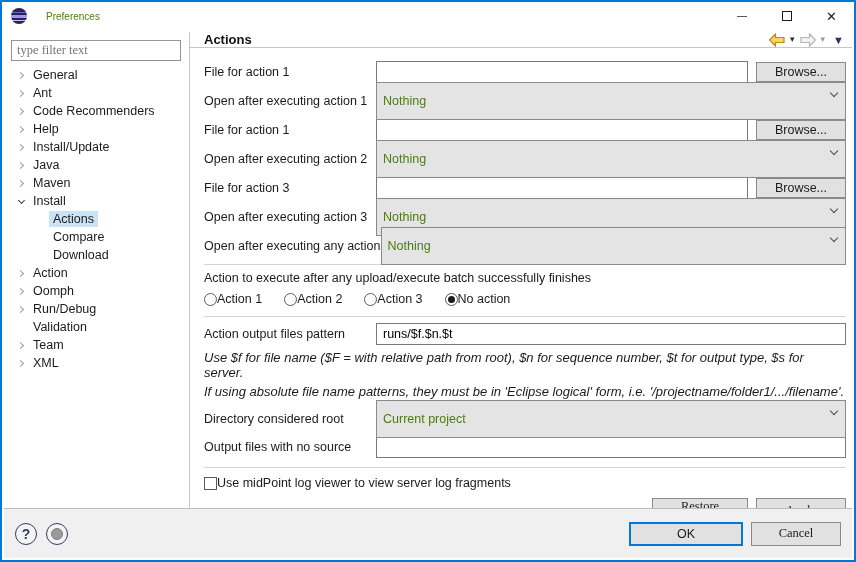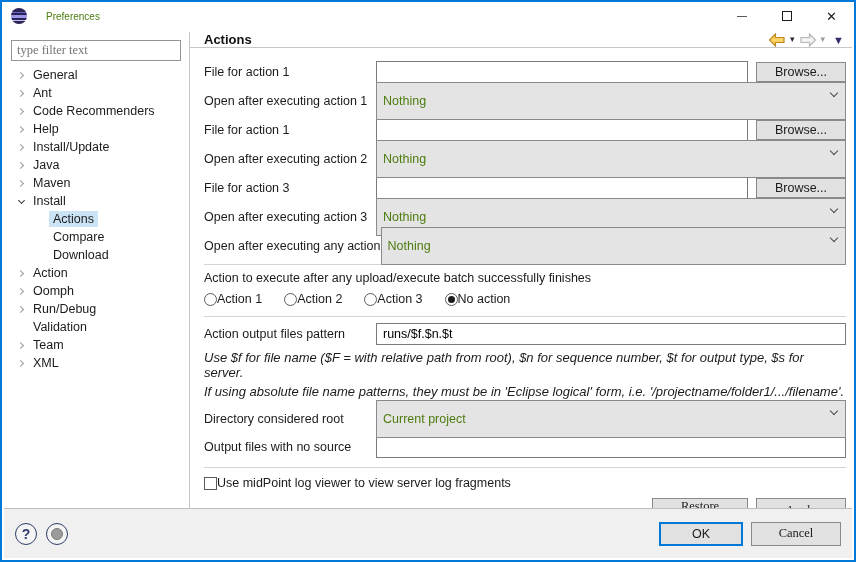--- a/index.html
+++ b/index.html
@@ -105,21 +105,21 @@
     display:flex; align-items:center; padding:0 11px;
   }
   .round-icon {
     width:22px; height:22px; border:1px solid #2e3d6b; border-radius:50%;
     display:flex; align-items:center; justify-content:center; background:#f4f4f4;
   }
   .round-icon.help { font-size:14px; font-weight:bold; color:#2e3d6b; margin-right:9px; }
   .inner-dot { width:12px; height:12px; border-radius:50%; background:#9a9a9a; border:1px solid #7d7d7d; }
   .bottom-spacer { flex:1; }
   .btn-ok {
-    width:84px; height:24px; background:#e1e1e1; border:2px solid #0078d7;
+    width:114px; height:24px; background:#e1e1e1; border:2px solid #0078d7;
     font-family:"Liberation Sans",sans-serif; font-size:12.5px; color:#1b1b1b; margin-right:8px;
   }
   .btn-cancel { width:90px; height:24px; }
 </style>
 </head>
 <body>
 
 <div class="window">
 
   <div class="titlebar">

